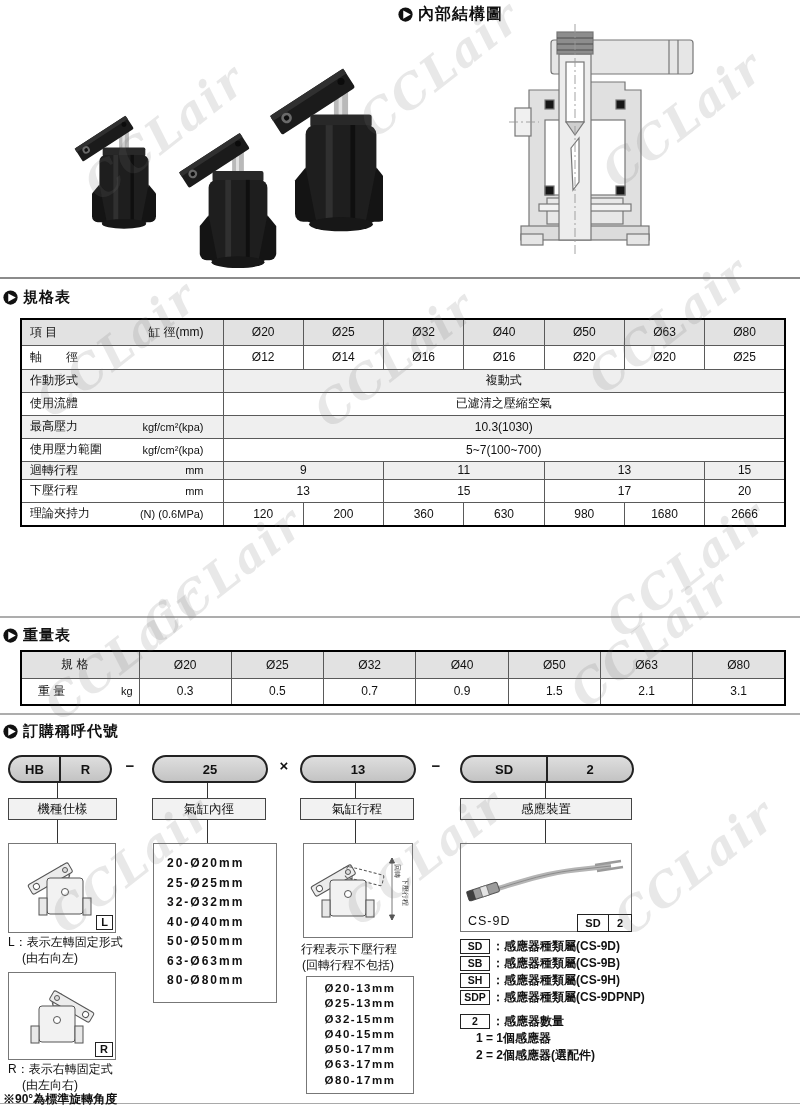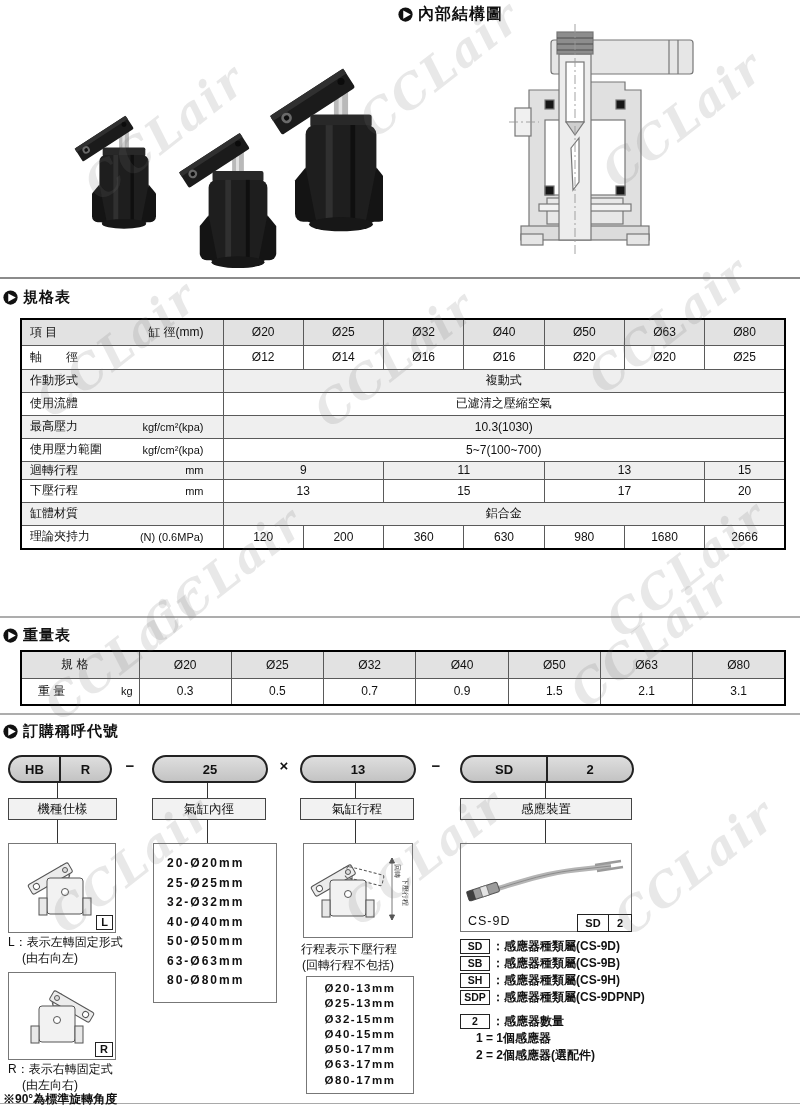--- a/index.html
+++ b/index.html
@@ -255,28 +255,20 @@
             <div class="cellflex">
               <span>下壓行程</span>
               <span class="unit">mm</span>
             </div>
           </td>
       <td colspan="2">13</td>
       <td colspan="2">15</td>
       <td colspan="2">17</td>
       <td>20</td>
     </tr>
-    <tr class="g" style="height:23px">
-      <td class="lab">
-            <div class="cellflex">
-              <span>缸體材質</span>
-            </div>
-          </td>
-      <td colspan="7">鋁合金</td>
-    </tr>
     <tr style="height:24px">
       <td class="lab">
             <div class="cellflex">
               <span>理論夾持力</span>
               <span class="unit">(N) (0.6MPa)</span>
             </div>
           </td>
       <td>120</td>
       <td>200</td>
       <td>360</td>

